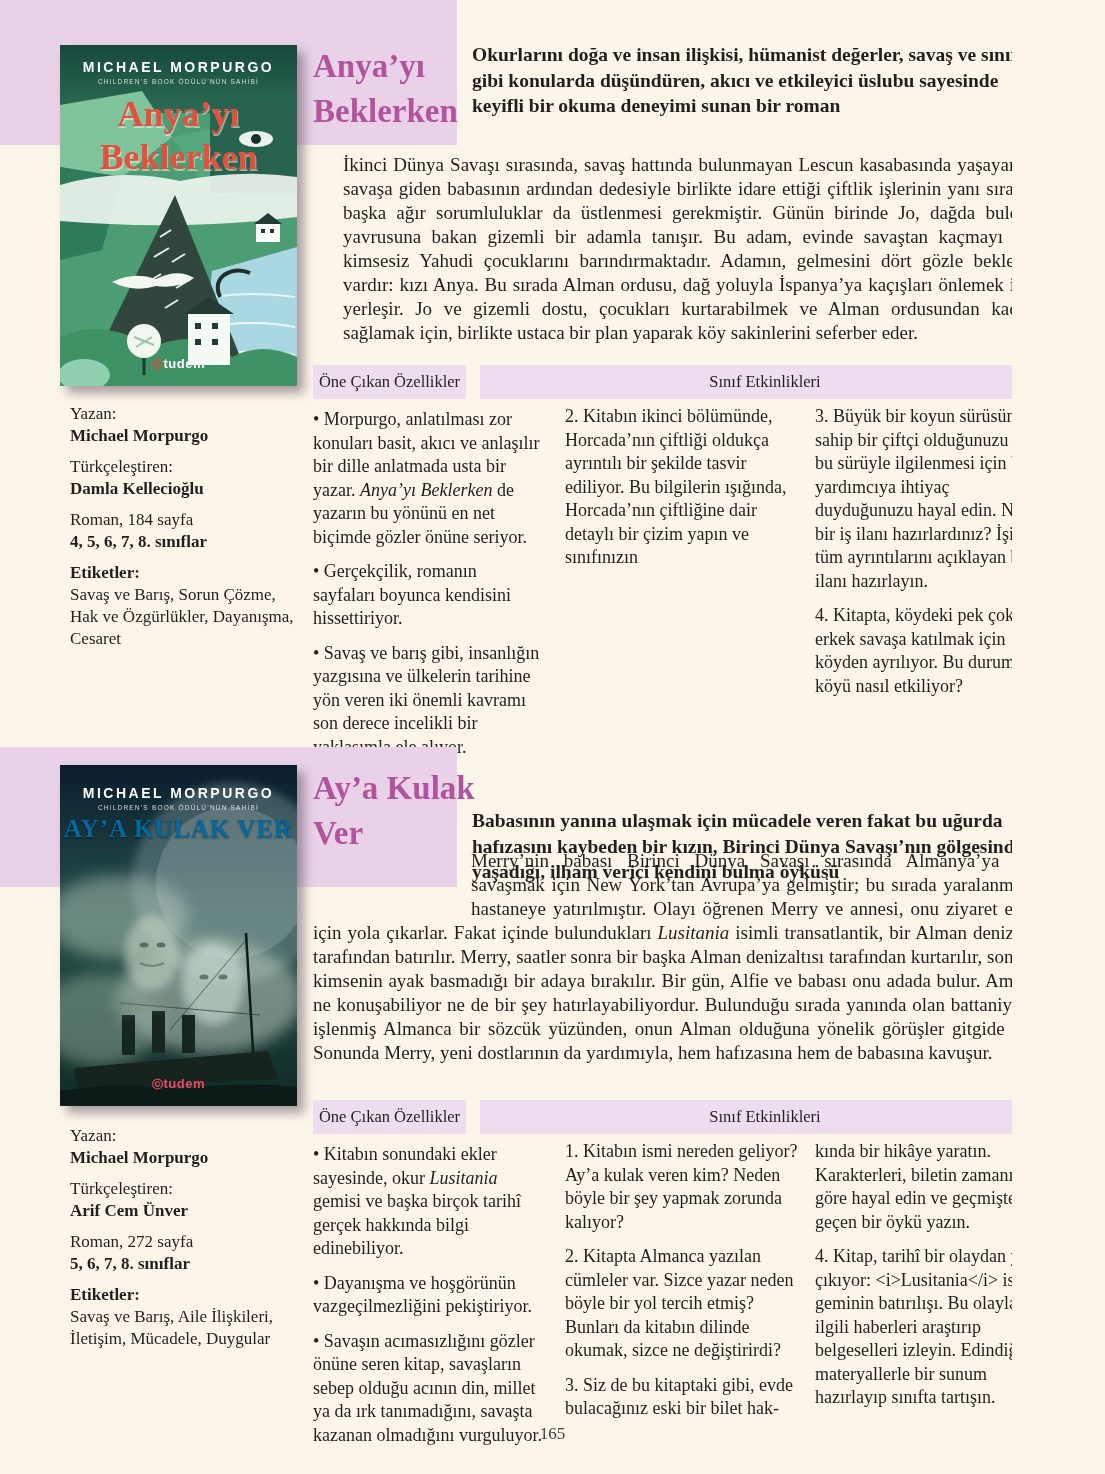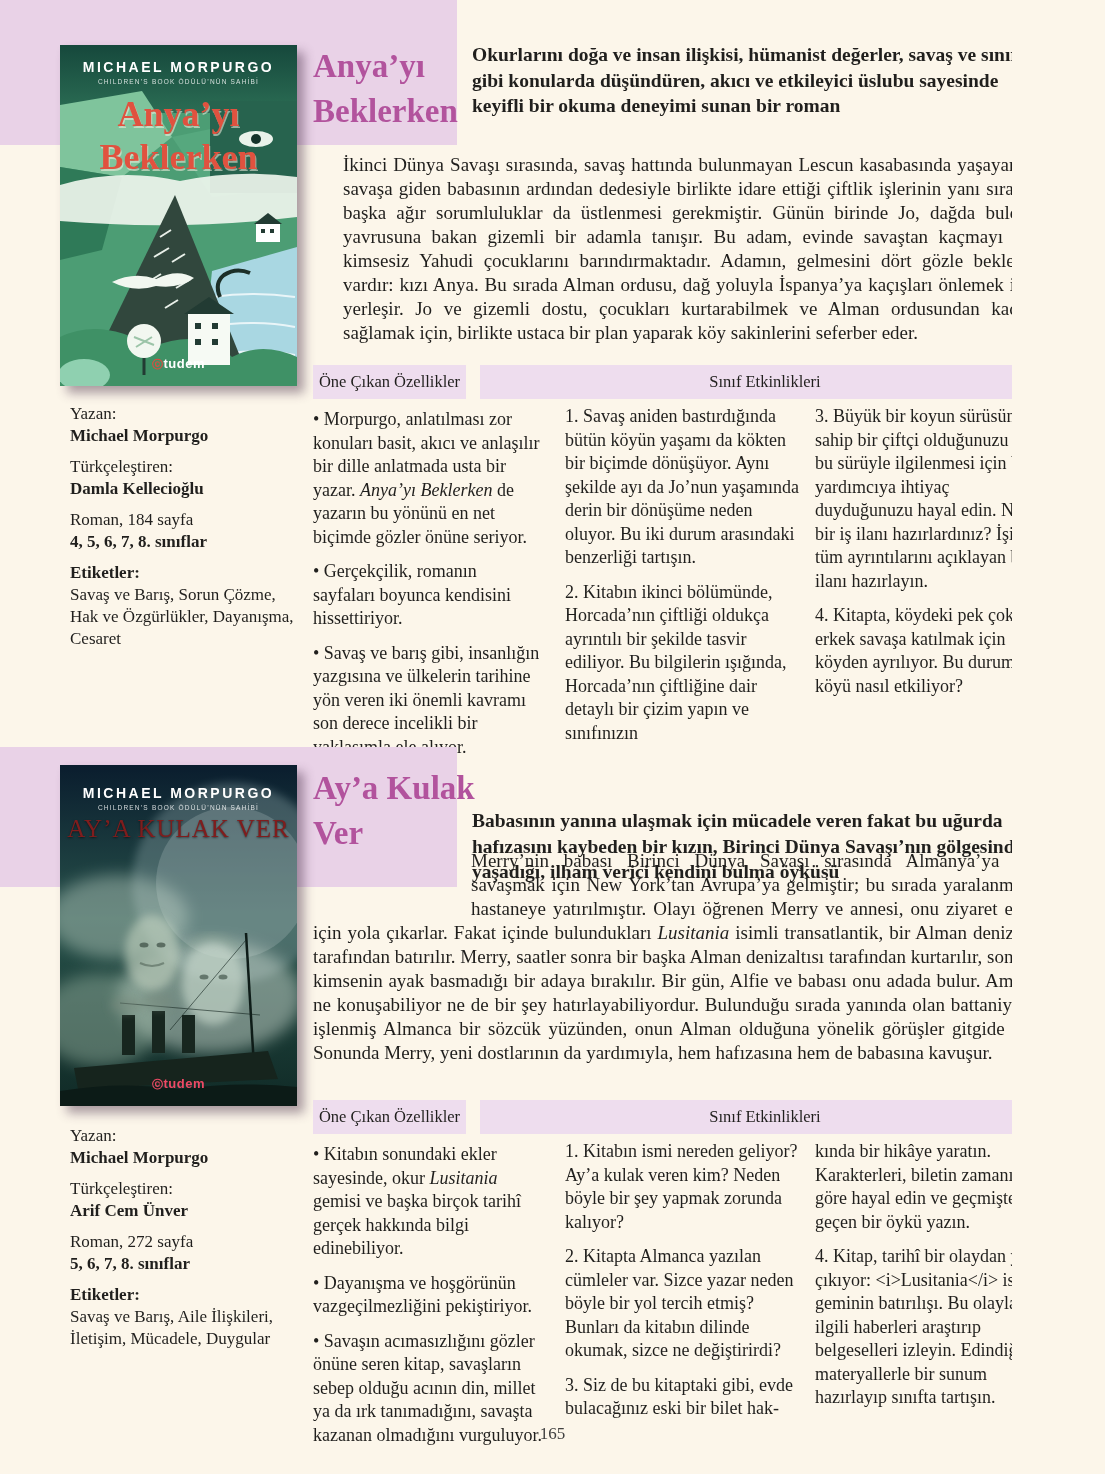--- a/index.html
+++ b/index.html
@@ -17,21 +17,21 @@
   .cover svg{position:absolute;left:0;top:0;}
   .cov-text{position:absolute;left:0;width:100%;text-align:center;}
   .cov-author{top:14px;font-family:"Liberation Sans",sans-serif;font-weight:bold;
               font-size:14px;letter-spacing:2.5px;color:#ffffff;}
   .cover2 .cov-author{top:20px;}
   .cov-series{top:33px;font-family:"Liberation Sans",sans-serif;font-size:6.5px;
               letter-spacing:1.2px;color:rgba(255,255,255,.8);}
   .cover2 .cov-series{top:39px;}
   .c1-title{top:48px;font-size:36px;line-height:43px;font-weight:bold;color:#e0523f;
             text-shadow:1px 2px 0 rgba(245,240,225,.55);}
-  .c2-title{top:50px;font-size:25px;font-weight:normal;letter-spacing:1px;color:#7f1d1d;
+  .c2-title{top:50px;font-size:25px;font-weight:bold;letter-spacing:1px;color:#0369a1;
             text-shadow:0 1px 2px rgba(0,0,0,.5);}
   .cov-logo{bottom:14px;font-family:"Liberation Sans",sans-serif;font-weight:bold;
             font-size:13px;color:#ffffff;letter-spacing:.5px;}
   .cov-logo .mark{color:#e04b3f;font-size:11px;}
   .cover2 .cov-logo{color:#ed4a65;}
   .cover2 .cov-logo .mark{color:#ed4a65;}
 
   .book-title{position:absolute;left:313px;margin:0;font-size:33px;line-height:45px;
               font-weight:bold;color:#b2539d;}
   .t1{top:44px;}
@@ -156,21 +156,20 @@
   <div class="band band-f">Öne Çıkan Özellikler</div>
   <div class="band band-a">Sınıf Etkinlikleri</div>
 
   <div class="col feat feat1">
     <p class="bullet">Morpurgo, anlatılması zor konuları basit, akıcı ve anlaşılır bir dille anlatmada usta bir yazar. <i>Anya’yı Beklerken</i> de yazarın bu yönünü en net biçimde gözler önüne seriyor.</p>
     <p class="bullet">Gerçekçilik, romanın sayfaları boyunca kendisini hissettiriyor.</p>
     <p class="bullet">Savaş ve barış gibi, insanlığın yazgısına ve ülkelerin tarihine yön veren iki önemli kavramı son derece incelikli bir yaklaşımla ele alıyor.</p>
   </div>
 
   <div class="col acts-c1 acts1">
-    <p>1. Savaş aniden bastırdığında bütün köyün yaşamı da kökten bir biçimde dönüşüyor. Aynı şekilde ayı da Jo’nun yaşamında derin bir dönüşüme neden oluyor. Bu iki durum arasındaki benzerliği tartışın.</p>
     <p>2. Kitabın ikinci bölümünde, Horcada’nın çiftliği oldukça ayrıntılı bir şekilde tasvir ediliyor. Bu bilgilerin ışığında, Horcada’nın çiftliğine dair detaylı bir çizim yapın ve sınıfınızın</p>
   </div>
   <div class="col acts-c2 acts1">
     <p>3. Büyük bir koyun sürüsüne sahip bir çiftçi olduğunuzu ve bu sürüyle ilgilenmesi için bir yardımcıya ihtiyaç duyduğunuzu hayal edin. Nasıl bir iş ilanı hazırlardınız? İşin tüm ayrıntılarını açıklayan bir iş ilanı hazırlayın.</p>
     <p>4. Kitapta, köydeki pek çok erkek savaşa katılmak için köyden ayrılıyor. Bu durum köyü nasıl etkiliyor?</p>
   </div>
 
   <div class="lav lav2"></div>
 
   <div class="cover cover2">

